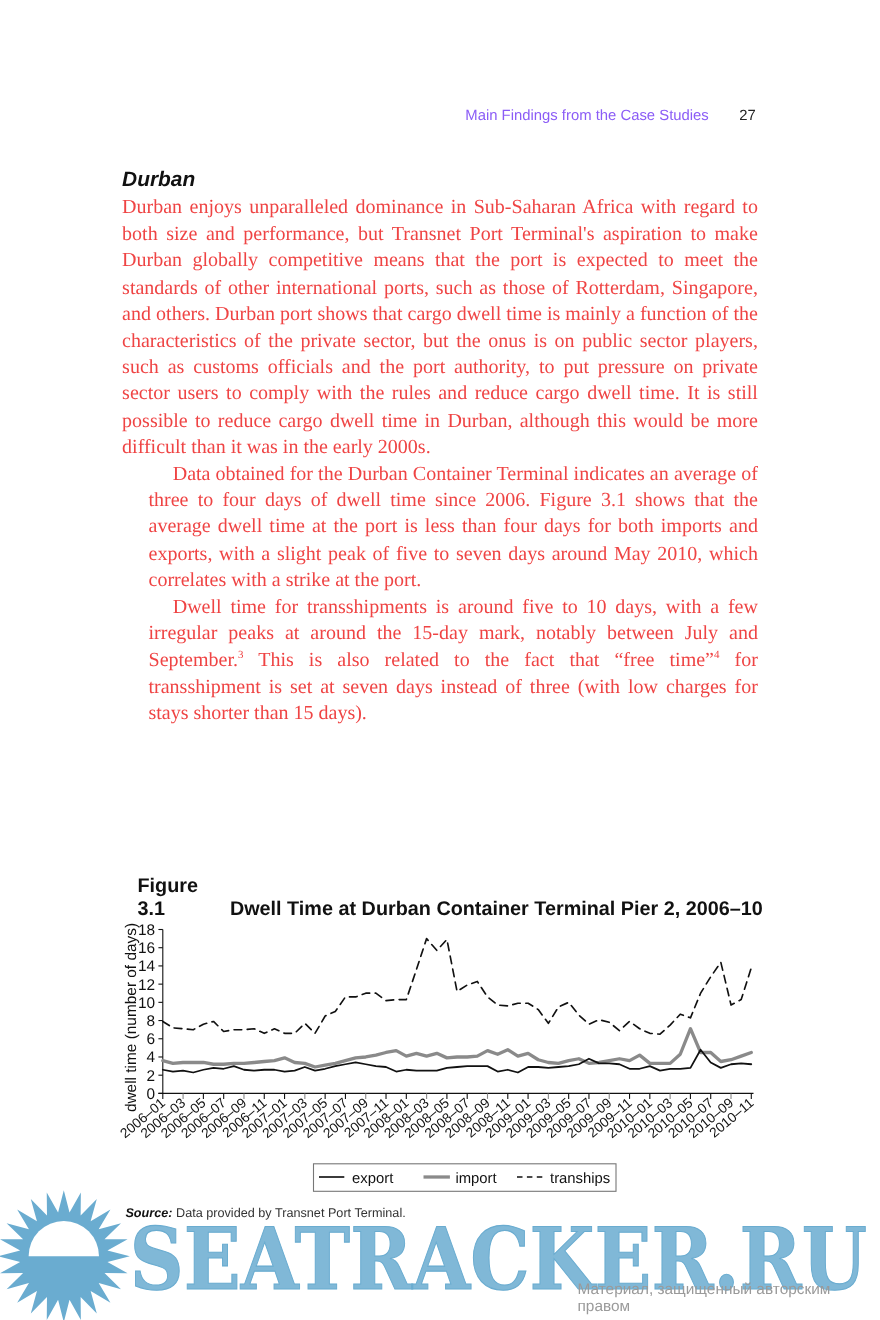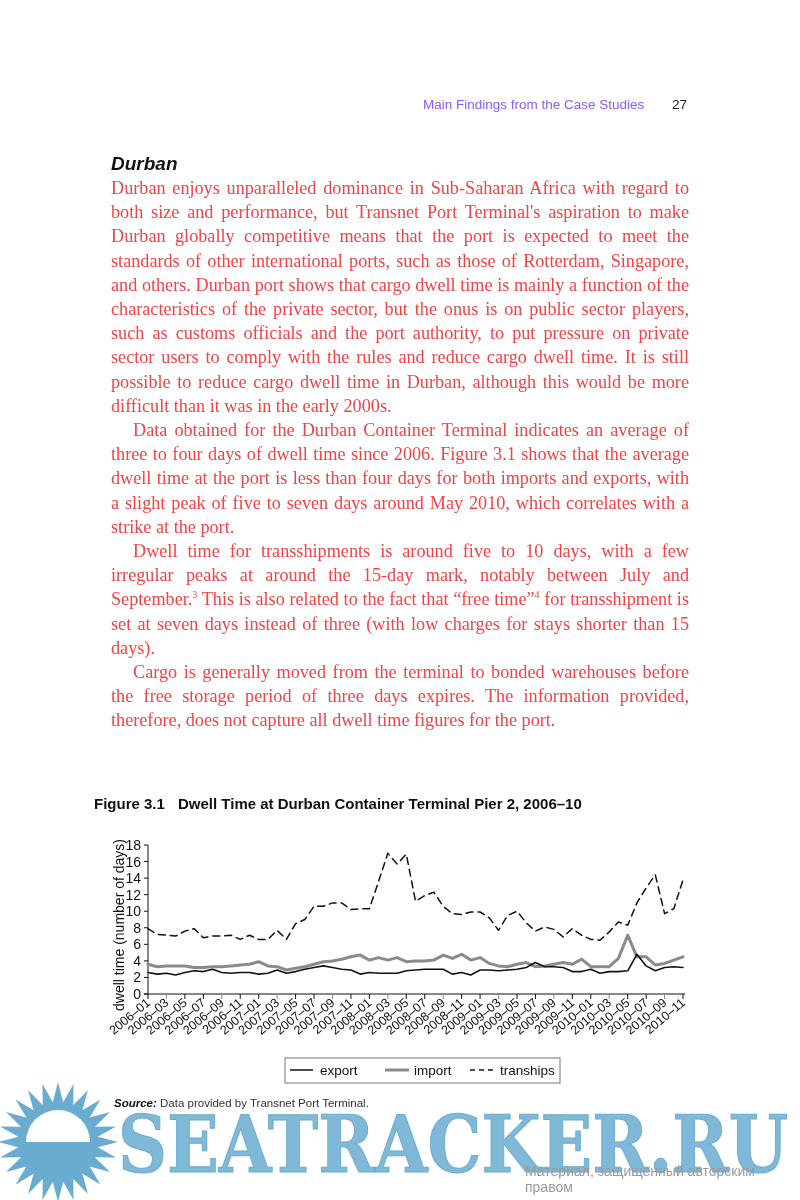--- a/index.html
+++ b/index.html
@@ -2,43 +2,42 @@
 <html><head>
 <meta charset="utf-8">
 <style>
   html, body { margin: 0; padding: 0; background: #ffffff; }
   body { width: 800px; height: 1200px; position: relative; overflow: hidden; color: #1a1a1a; }
   .running-head { position: absolute; top: 97px; left: 423px; font-family: "Liberation Sans", sans-serif; font-size: 13.5px; color: #8b5cf6; }
   .page-num { position: absolute; top: 97px; left: 672px; font-family: "Liberation Sans", sans-serif; font-size: 13.5px; color: #222; }
   .section-heading { position: absolute; top: 153px; left: 111px; font-family: "Liberation Sans", sans-serif; font-style: italic; font-weight: bold; font-size: 19px; color: #111; }
   .body-text { position: absolute; top: 176px; left: 111px; width: 578px; font-family: "Liberation Serif", serif; font-size: 18.2px; line-height: 24.2px; color: #ef4444; text-align: justify; }
   .body-text p { margin: 0; }
-  .body-text p.indent { text-indent: 22px; }
+  .body-text p.indent { text-indent: 22px; margin-left: 24px; }
   .body-text sup { font-size: 10px; line-height: 0; }
-  .fig-caption { position: absolute; top: 795px; left: 94px; font-family: "Liberation Sans", sans-serif; font-weight: bold; font-size: 15px; color: #111; }
+  .fig-caption { position: absolute; top: 795px; left: 125px; font-family: "Liberation Sans", sans-serif; font-weight: bold; font-size: 18px; color: #111; }
   .fig-caption .num { display: inline-block; width: 84px; }
   .chart { position: absolute; left: 0; top: 0; }
   .source { position: absolute; top: 1097px; left: 114px; font-family: "Liberation Sans", sans-serif; font-size: 11.5px; color: #333; z-index: 3; }
   .source b { font-style: italic; color: #111; }
   .watermark { position: absolute; left: 0; top: 1080px; z-index: 2; }
   .watermark-sub { position: absolute; top: 1163px; left: 486px; font-family: "Liberation Sans", sans-serif; font-size: 14px; color: #9a9a9a; z-index: 4; margin-left: 39px; }
 </style>
 </head>
 <body>
 
 <div class="running-head">Main Findings from the Case Studies</div>
 <div class="page-num">27</div>
 
 <div class="section-heading">Durban</div>
 
 <div class="body-text">
   <p>Durban enjoys unparalleled dominance in Sub-Saharan Africa with regard to both size and performance, but Transnet Port Terminal's aspiration to make Durban globally competitive means that the port is expected to meet the standards of other international ports, such as those of Rotterdam, Singapore, and others. Durban port shows that cargo dwell time is mainly a function of the characteristics of the private sector, but the onus is on public sector players, such as customs officials and the port authority, to put pressure on private sector users to comply with the rules and reduce cargo dwell time. It is still possible to reduce cargo dwell time in Durban, although this would be more difficult than it was in the early 2000s.</p>
   <p class="indent">Data obtained for the Durban Container Terminal indicates an average of three to four days of dwell time since 2006. Figure 3.1 shows that the average dwell time at the port is less than four days for both imports and exports, with a slight peak of five to seven days around May 2010, which correlates with a strike at the port.</p>
   <p class="indent"><span>Dwell time for transshipments is around five to 10 days, with a few irregular peaks at around the 15-day mark, notably between July and September.</span><sup>3</sup><span> This is also related to the fact that “free time”</span><sup>4</sup><span> for transshipment is set at seven days instead of three (with low charges for stays shorter than 15 days).</span></p>
-  <p class="indent">Cargo is generally moved from the terminal to bonded warehouses before the free storage period of three days expires. The information provided, therefore, does not capture all dwell time figures for the port.</p>
 </div>
 
 <div class="fig-caption"><span class="num">Figure 3.1</span><span>Dwell Time at Durban Container Terminal Pier 2, 2006–10</span></div>
 
 <svg class="chart" width="800" height="1200" viewBox="0 0 800 1200" xmlns="http://www.w3.org/2000/svg">
   <g id="y-axis">
       <line x1="148" y1="845" x2="148" y2="994" stroke="#111" stroke-width="1"></line>
       <line x1="144" y1="994" x2="148" y2="994" stroke="#111" stroke-width="1"></line>
       <text x="141" y="999" text-anchor="end" font-family="Liberation Sans, sans-serif" font-size="14" fill="#111">0</text>
       <line x1="144" y1="977.4444444444445" x2="148" y2="977.4444444444445" stroke="#111" stroke-width="1"></line>

